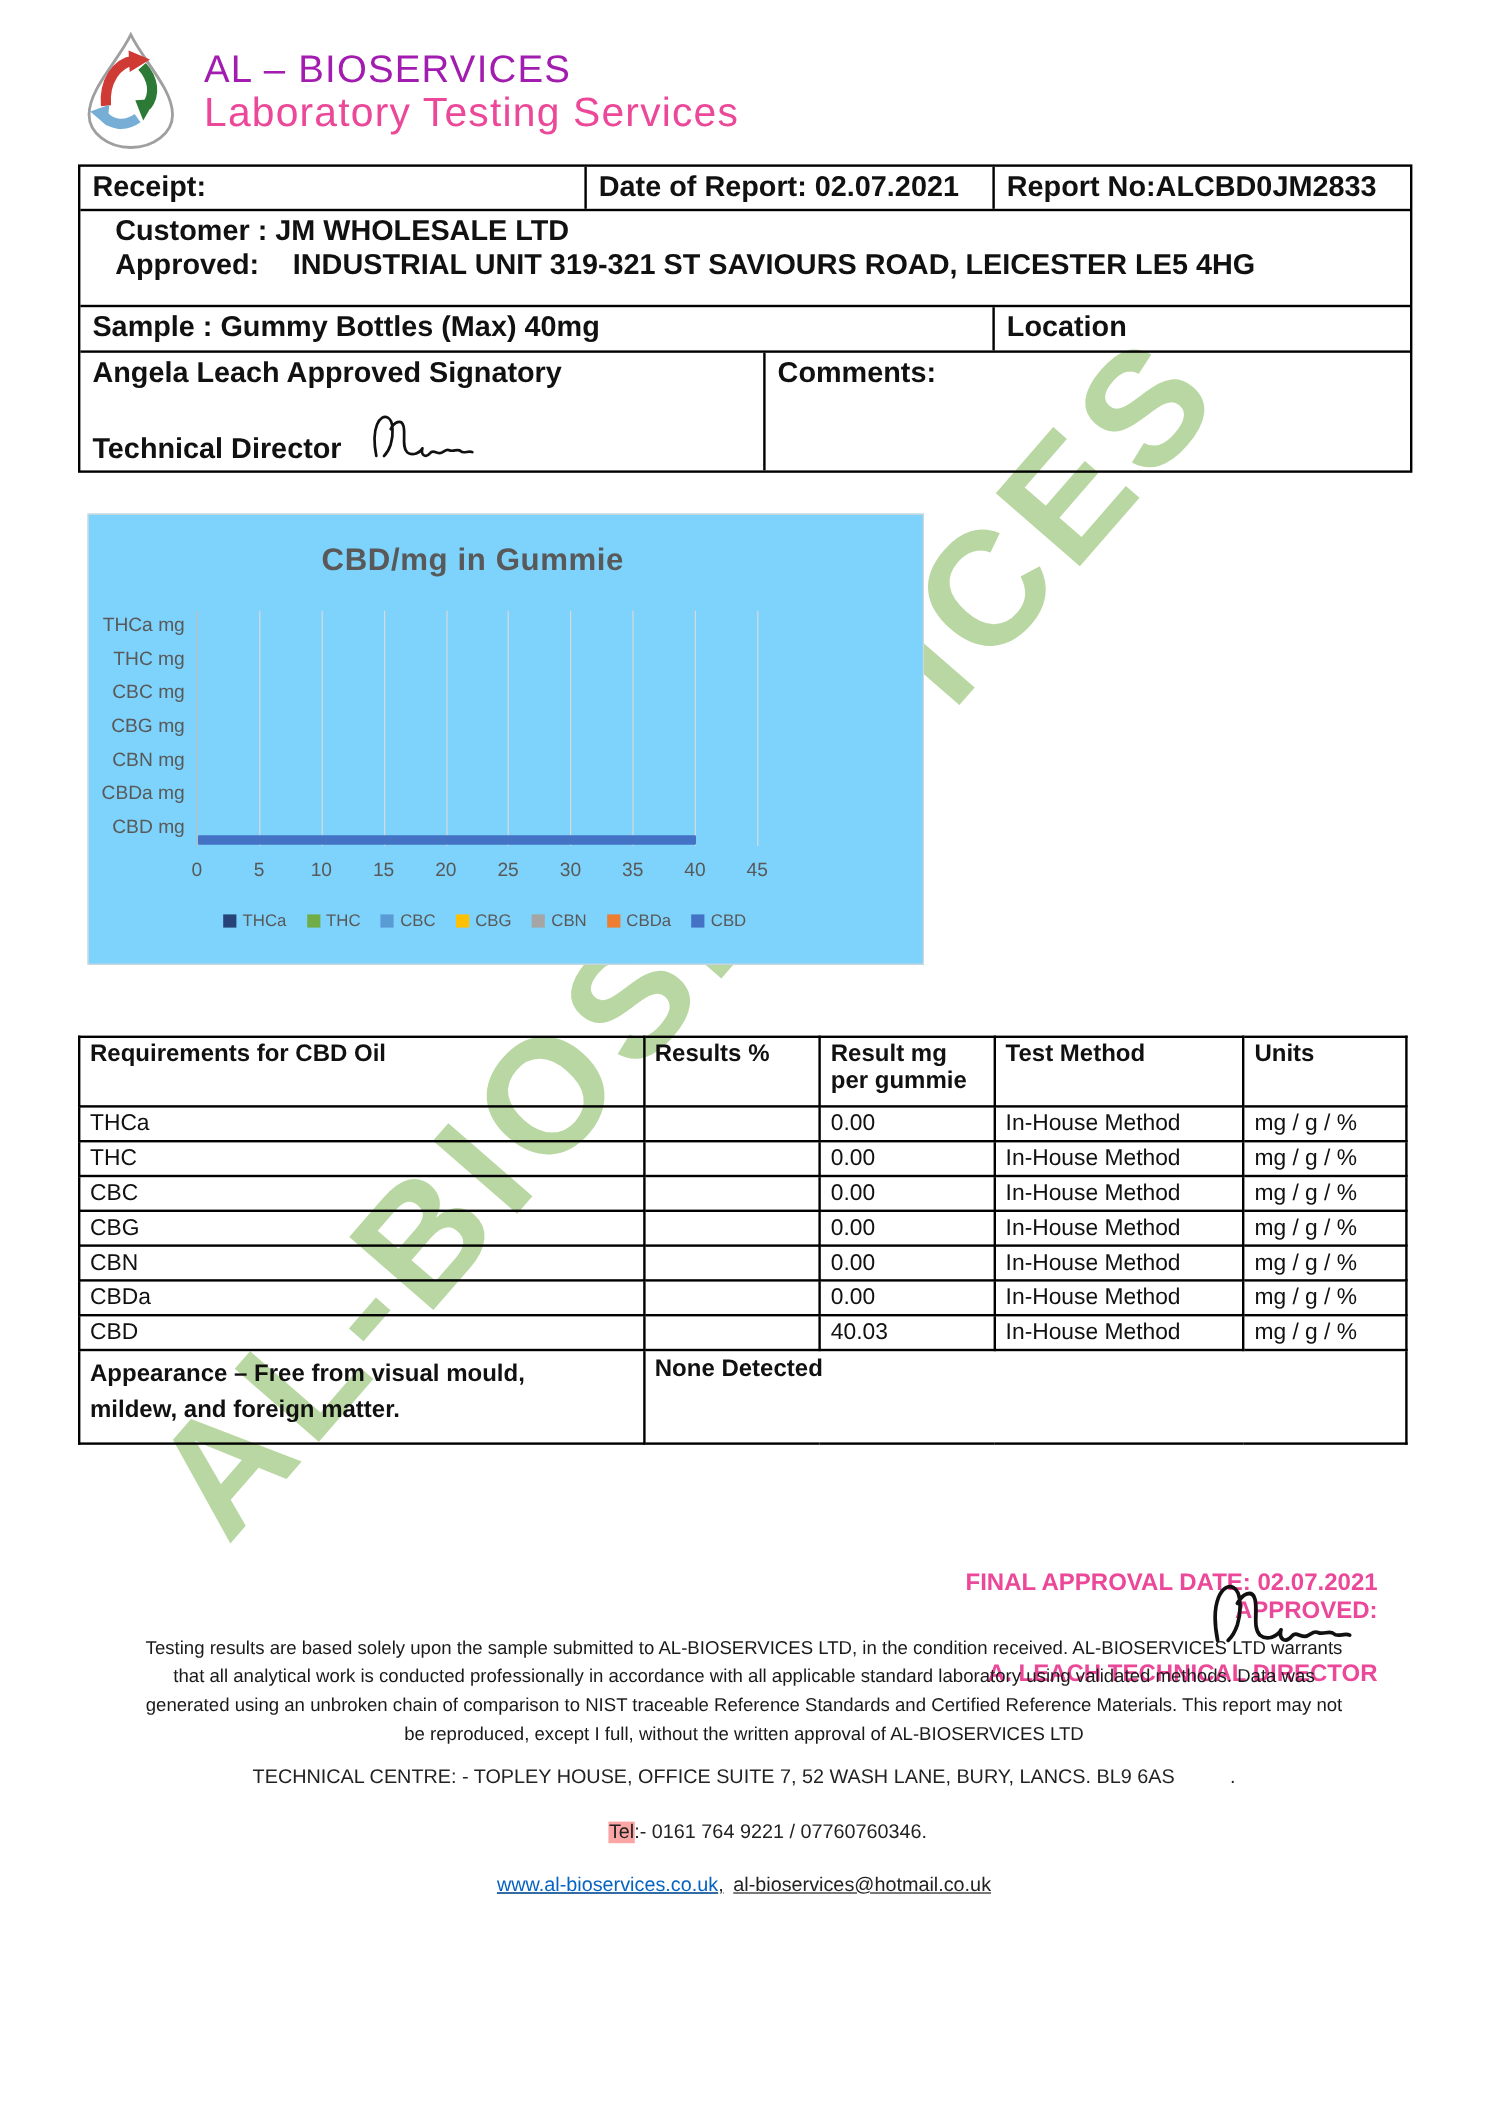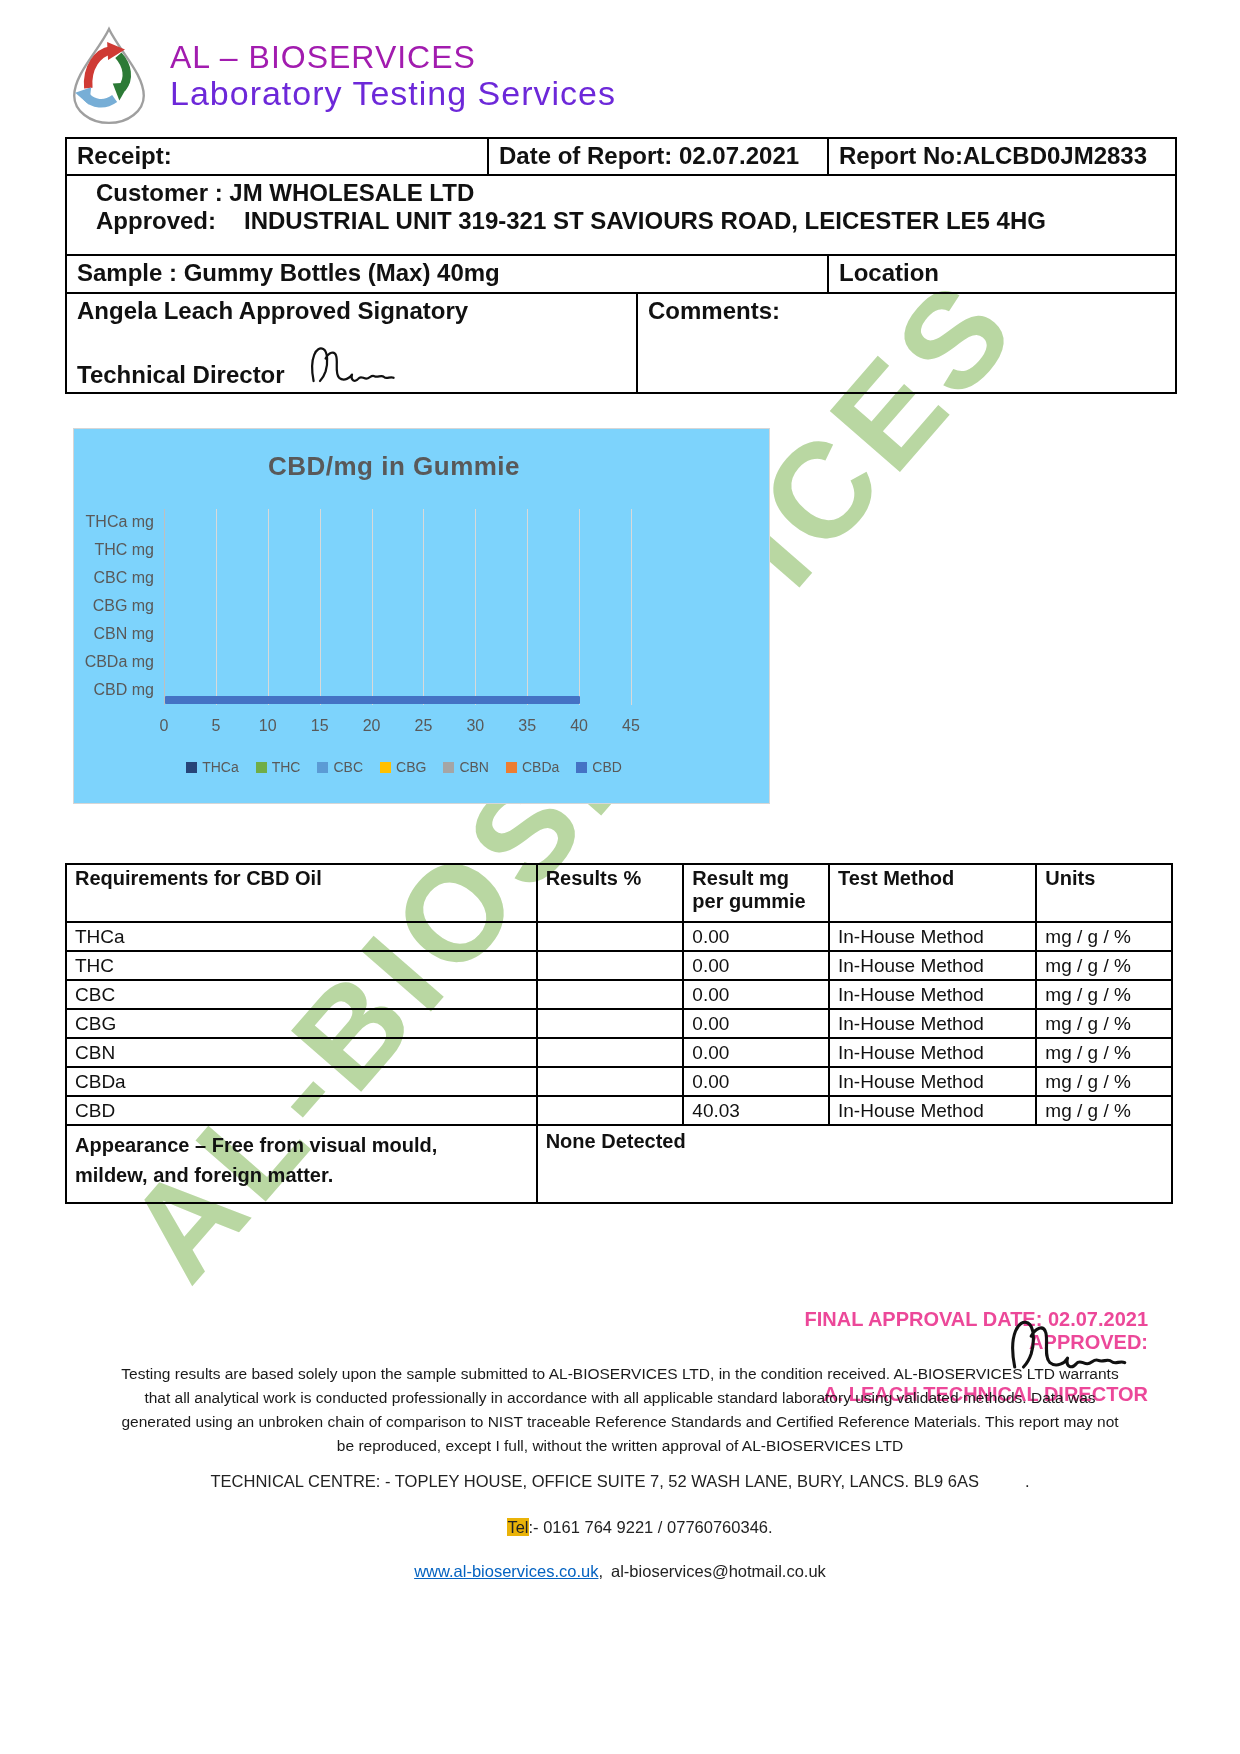--- a/index.html
+++ b/index.html
@@ -9,21 +9,21 @@
   .watermark{position:absolute;left:-75px;top:695px;width:1320px;height:190px;z-index:0;
     transform:rotate(-49deg);text-align:center;font-size:135px;font-weight:700;letter-spacing:9px;
     color:#b9d7a2;white-space:nowrap;user-select:none;}
 
   .z{position:absolute;z-index:1;}
 
   
   .logo-row{left:62px;top:24px;display:flex;align-items:center;}
   .logo-text{margin-left:14px;}
   .logo-title{font-size:32px;font-weight:400;color:#a21caf;letter-spacing:1px;line-height:1.05;}
-  .logo-sub{font-size:34px;font-weight:400;color:#6d28d9;letter-spacing:1px;}
+  .logo-sub{font-size:34px;font-weight:400;color:#ec4899;letter-spacing:1px;}
 
   
   .info-table{left:65px;top:137px;width:1108px;border:2px solid #000;font-size:24px;font-weight:700;color:#111;}
   .irow{display:grid;}
   .irow + .irow{border-top:2px solid #000;}
   .icell{padding:3px 10px;overflow:visible;}
   .irow > .icell + .icell{border-left:2px solid #000;}
   .r1{grid-template-columns:420px 340px 1fr;height:35px;}
   .r2{height:78px;padding-left:19px;}
   .r3{grid-template-columns:760px 1fr;height:36px;}
@@ -61,22 +61,22 @@
   .approval{left:128px;top:1308px;width:1020px;display:flex;align-items:flex-end;font-weight:700;font-size:20px;color:#ec4899;flex-direction:column;}
   .approval .lbl2{margin-left:38px;}
   .approval svg{margin-left:22px;margin-top:-42px;}
   .approver{margin-left:26px;}
 
   
   .disclaimer{left:115px;top:1362px;width:1010px;text-align:center;font-size:15.5px;line-height:1.55;color:#1a1a1a;}
   .centre-line{left:0;top:1472px;width:100%;text-align:center;font-size:16.5px;color:#222;}
   .centre-suffix{margin-left:46px;}
   .tel-line{left:0;top:1518px;width:100%;text-align:center;font-size:16.5px;color:#222;}
-  .tel-hl{background:#eab308;margin-left:40px;}
-  .links-line{left:0;top:1562px;width:100%;text-align:center;font-size:16.5px;color:#222;}
+  .tel-hl{background:#fca5a5;margin-left:40px;}
+  .links-line{left:0;top:1562px;width:100%;text-align:center;font-size:16.5px;color:#222;text-decoration:underline;}
   .weblink{color:#0563c1;text-decoration:underline;cursor:pointer;}
   .email{margin-left:8px;}
 </style>
 </head>
 <body>
 
 <div class="page">
 
   <div class="watermark">AL-BIOSERVICES</div>
 

